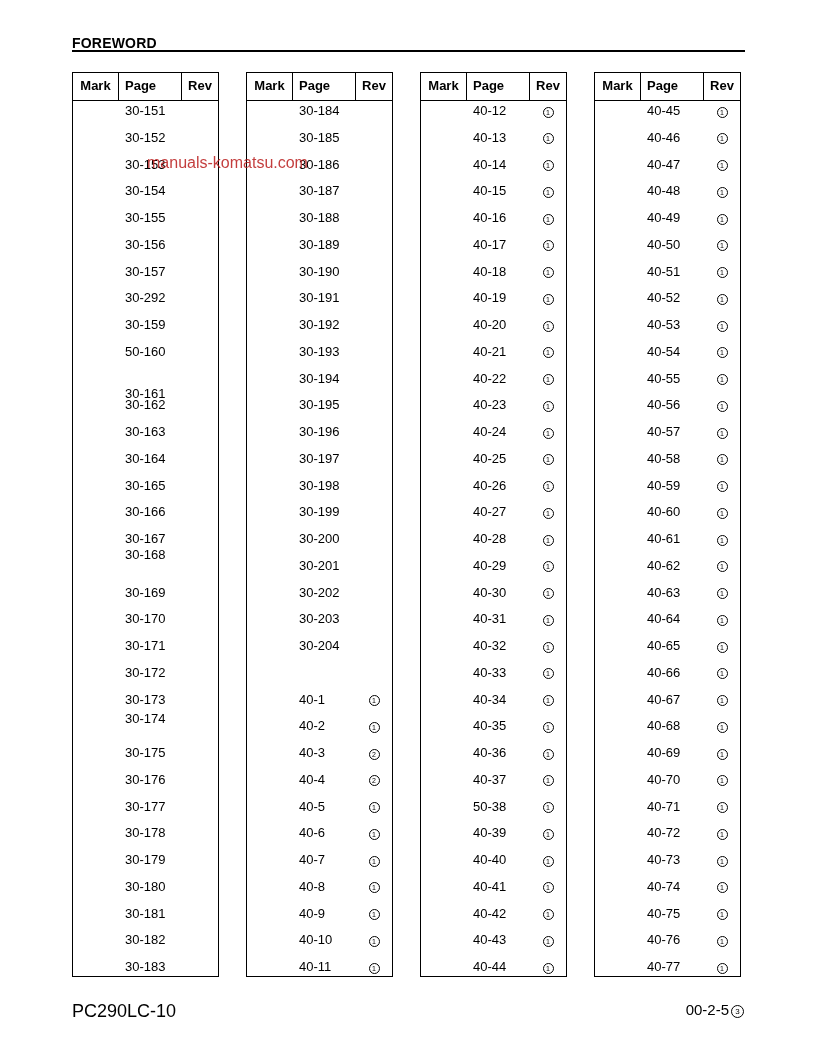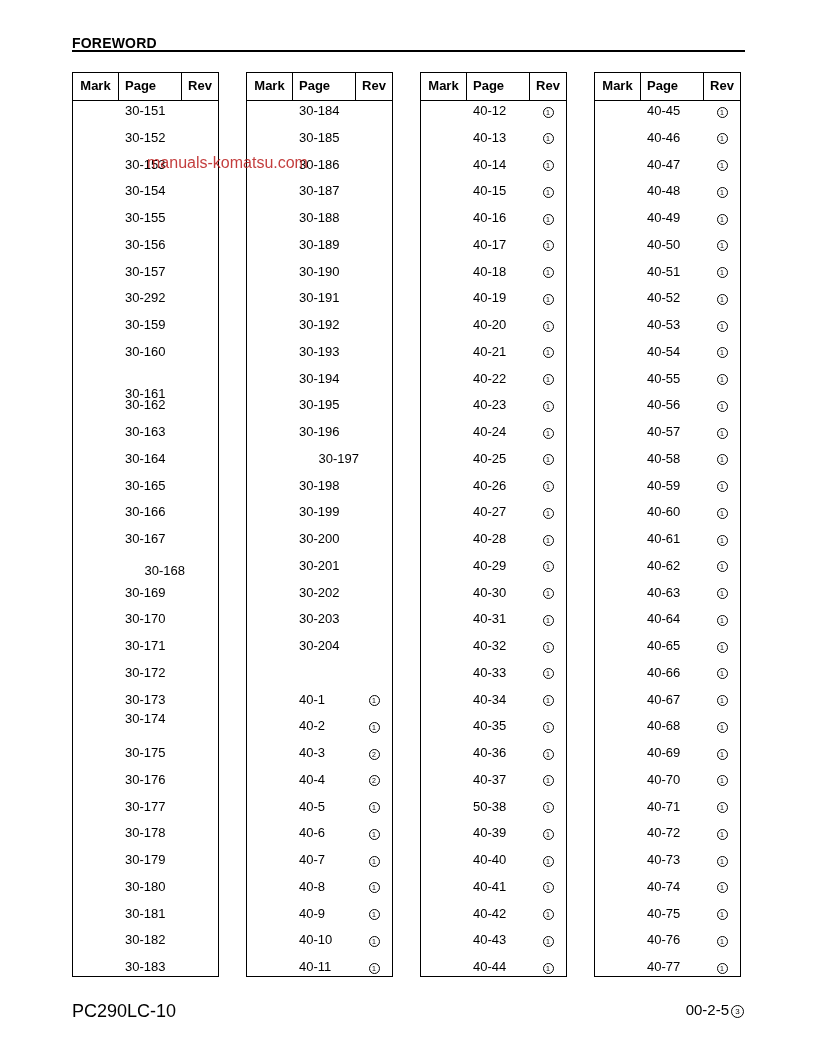--- a/index.html
+++ b/index.html
@@ -58,21 +58,21 @@
       <div class="row" style="top: 188.5px;">
         <span class="pg">30-157</span>
       </div>
       <div class="row" style="top: 215.25px;">
         <span class="pg">30-292</span>
       </div>
       <div class="row" style="top: 242px;">
         <span class="pg">30-159</span>
       </div>
       <div class="row" style="top: 268.75px;">
-        <span class="pg">30-160</span>
+        <span class="pg">50-160</span>
       </div>
       <div class="row" style="top: 311px;">
         <span class="pg">30-161</span>
       </div>
       <div class="row" style="top: 322.25px;">
         <span class="pg">30-162</span>
       </div>
       <div class="row" style="top: 349px;">
         <span class="pg">30-163</span>
       </div>
@@ -81,21 +81,21 @@
       </div>
       <div class="row" style="top: 402.5px;">
         <span class="pg">30-165</span>
       </div>
       <div class="row" style="top: 429.25px;">
         <span class="pg">30-166</span>
       </div>
       <div class="row" style="top: 456px;">
         <span class="pg">30-167</span>
       </div>
-      <div class="row" style="top: 488px; text-align: right;">
+      <div class="row" style="top: 472px;">
         <span class="pg">30-168</span>
       </div>
       <div class="row" style="top: 509.5px;">
         <span class="pg">30-169</span>
       </div>
       <div class="row" style="top: 536.25px;">
         <span class="pg">30-170</span>
       </div>
       <div class="row" style="top: 563px;">
         <span class="pg">30-171</span>
@@ -175,21 +175,21 @@
       </div>
       <div class="row" style="top: 295.5px;">
         <span class="pg">30-194</span>
       </div>
       <div class="row" style="top: 322.25px;">
         <span class="pg">30-195</span>
       </div>
       <div class="row" style="top: 349px;">
         <span class="pg">30-196</span>
       </div>
-      <div class="row" style="top: 375.75px; text-align: right;">
+      <div class="row" style="top: 375.75px;">
         <span class="pg">30-197</span>
       </div>
       <div class="row" style="top: 402.5px;">
         <span class="pg">30-198</span>
       </div>
       <div class="row" style="top: 429.25px;">
         <span class="pg">30-199</span>
       </div>
       <div class="row" style="top: 456px;">
         <span class="pg">30-200</span>

